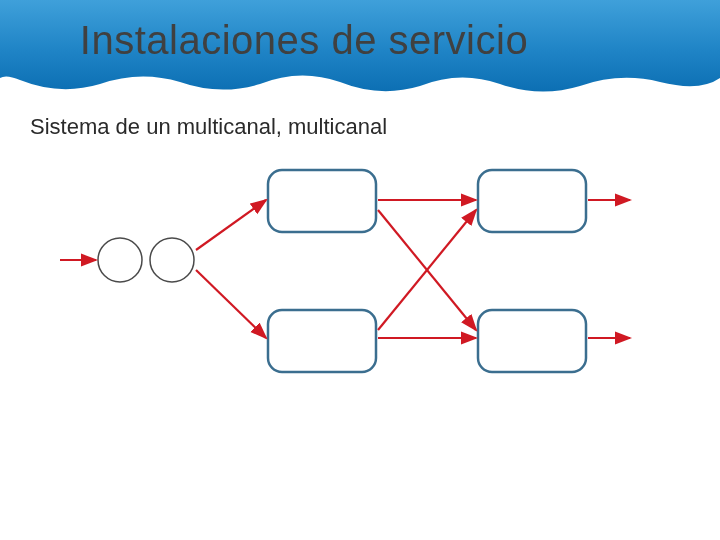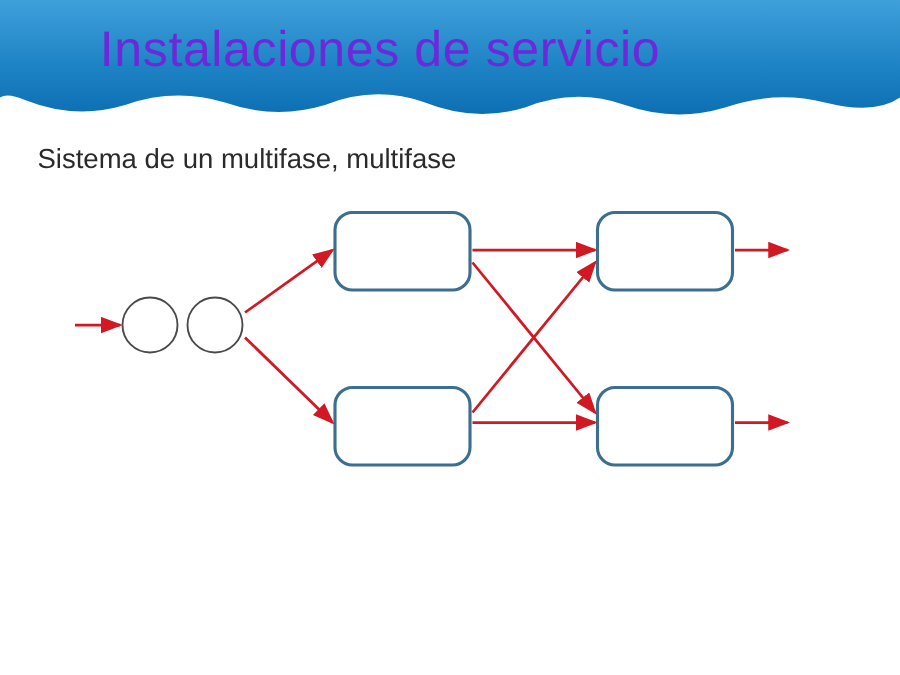--- a/index.html
+++ b/index.html
@@ -24,21 +24,21 @@
     height: 96px;
   }
   .title {
     position: absolute;
     top: 18px;
     left: 0;
     width: 608px;
     text-align: center;
     font-size: 40px;
     font-weight: 400;
-    color: #6d28d9;
+    color: #404040;
     letter-spacing: 0.5px;
   }
   .subtitle {
     position: absolute;
     top: 114px;
     left: 30px;
     font-size: 22px;
     color: #2a2a2a;
     font-weight: 400;
   }
@@ -72,21 +72,21 @@
       Q460,70 420,86
       Q380,98 340,82
       Q300,68 260,84
       Q220,96 180,82
       Q140,70 100,84
       Q60,96 20,80
       Q6,74 0,78 Z"></path>
   </svg>
 
   <div class="title">Instalaciones de servicio</div>
-  <div class="subtitle">Sistema de un multifase, multifase</div>
+  <div class="subtitle">Sistema de un multicanal, multicanal</div>
 
   <svg class="diagram" viewBox="0 0 720 380">
     <defs>
       <marker id="arrowhead" markerWidth="8" markerHeight="8" refX="7" refY="3" orient="auto">
         <path d="M0,0 L8,3 L0,6 Z" fill="#d01923"></path>
       </marker>
     </defs>
 
     <g>
       <circle cy="100" r="22" fill="none" stroke="#4a4a4a" stroke-width="1.5" cx="120"></circle>

